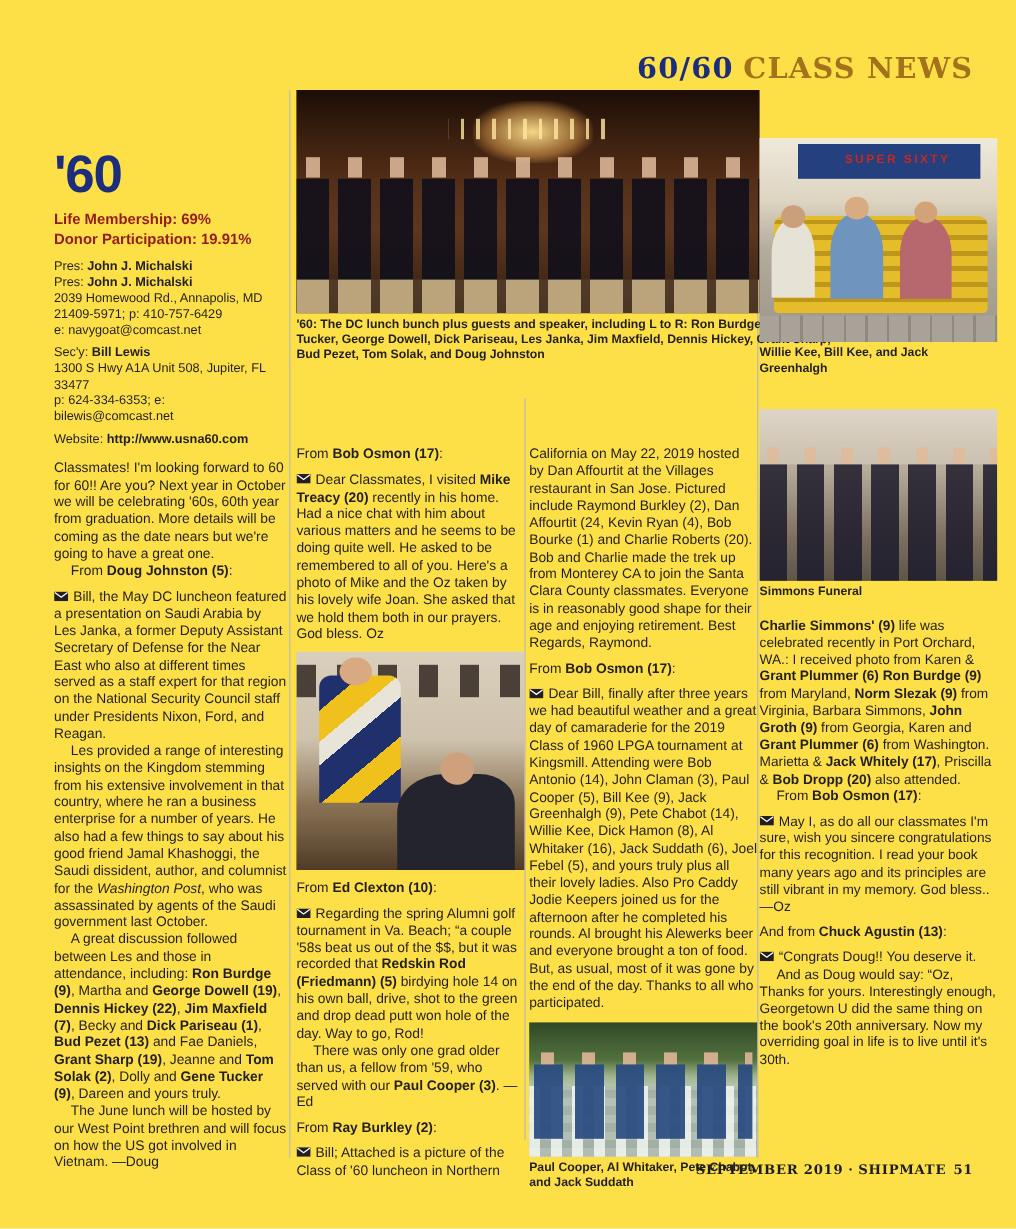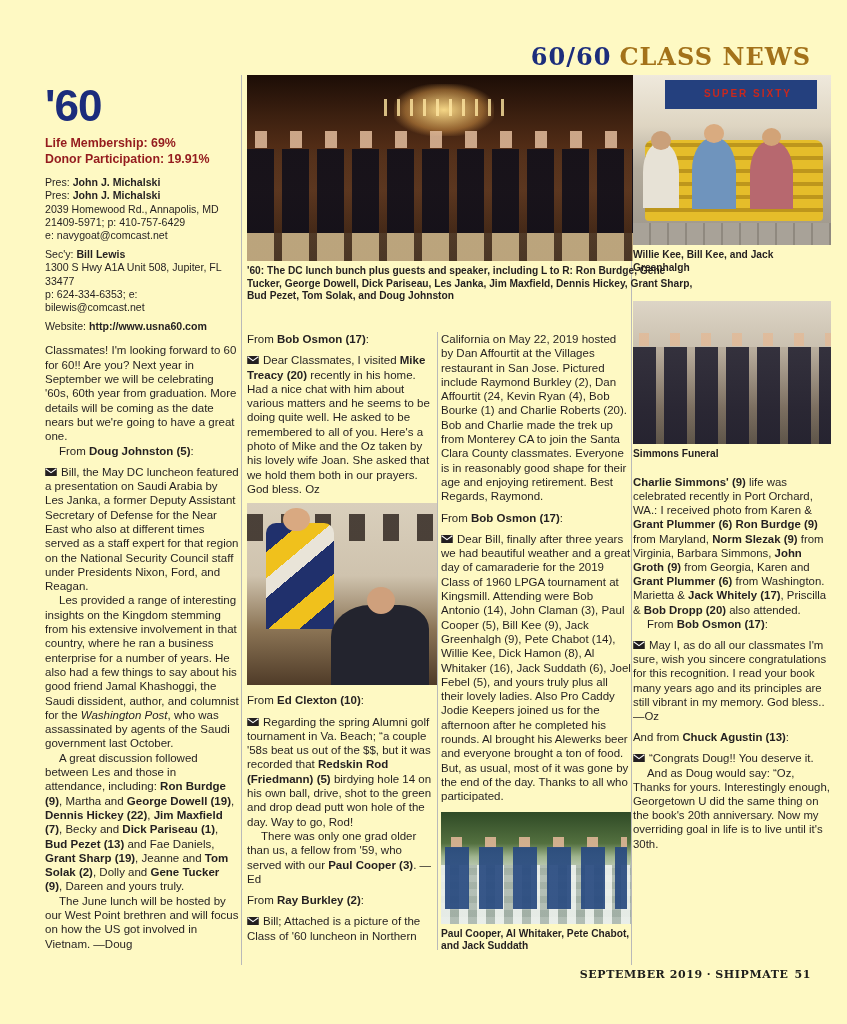--- a/index.html
+++ b/index.html
@@ -1,32 +1,32 @@
 <!DOCTYPE html>
 <html><head>
 <meta charset="utf-8">
 <style>
   html,body{margin:0;padding:0;background:#ffffff;}
-  .page{position:relative;width:847px;height:1024px;background:#fef9c3;
+  .page{position:relative;width:847px;height:1024px;background:#fde047;
         font-family:"Liberation Sans", sans-serif;color:#231f20;overflow:hidden;}
 
   
   .headline{position:absolute;top:42px;right:36px;font-family:"DejaVu Serif", serif;
             font-weight:bold;font-size:24px;letter-spacing:1px;white-space:nowrap;}
   .hl-num{color:#1c2d7c;}
   .hl-txt{color:#a3721a;margin-left:8px;}
 
   
   .rule{position:absolute;width:1px;background:#b9b9b9;}
   .rule1{left:241px;top:75px;height:890px;}
   .rule2{left:437px;top:332px;height:618px;}
   .rule3{left:631px;top:75px;height:890px;}
 
   
-  .col{position:absolute;font-size:11.5px;line-height:14.3px;}
+  .col{position:absolute;font-size:11.5px;line-height:14.3px;margin-top:40px;}
   .col1{left:45px;top:84px;width:194px;}
   .col2{left:247px;top:332px;width:191px;}
   .col3{left:441px;top:332px;width:190px;}
   .col4{left:633px;top:75px;width:198px;}
 
   .classyear{font-weight:bold;font-size:44px;line-height:44px;color:#1c2d7c;letter-spacing:-1px;margin-bottom:8px;}
   .stats{margin-bottom:9px;}
   .stat{font-weight:bold;font-size:12.4px;line-height:15.6px;color:#941b1e;}
   .contact{margin-bottom:10px;}
   .cline{margin:0;font-size:10.6px;line-height:13.2px;}
@@ -144,21 +144,21 @@
       <p class="cline"><span>Pres: </span><span class="b">John J. Michalski</span></p>
       <p class="cline"><span>Pres: </span><span class="b">John J. Michalski</span></p>
       <p class="cline"><span>2039 Homewood Rd., Annapolis, MD</span></p>
       <p class="cline"><span>21409-5971; p: 410-757-6429</span></p>
       <p class="cline"><span>e: navygoat@comcast.net</span></p>
       <p class="cline cgap"><span>Sec'y: </span><span class="b">Bill Lewis</span></p>
       <p class="cline"><span>1300 S Hwy A1A Unit 508, Jupiter, FL 33477</span></p>
       <p class="cline"><span>p: 624-334-6353; e: bilewis@comcast.net</span></p>
       <p class="cline cgap"><span>Website: </span><span class="b">http://www.usna60.com</span></p>
     </div>
-    <p class="p ni"><span>Classmates! I'm looking forward to 60 for 60!! Are you? Next year in September we will be celebrating '60s, 60th year from graduation. More details will be coming as the date nears but we're going to have a great one.</span></p>
+    <p class="p ni"><span>Classmates! I'm looking forward to 60 for 60!! Are you? Next year in October we will be celebrating '60s, 60th year from graduation. More details will be coming as the date nears but we're going to have a great one.</span></p>
     <p class="p"><span>From </span><span class="b">Doug Johnston (5)</span><span>:</span></p>
     <p class="p ni mt"><span class="env-icon"><svg viewBox="0 0 13 9" width="12" height="8">
             <rect x="0" y="0" width="13" height="9" fill="#231f20"></rect>
             <path d="M0.5 0.8 L6.5 5.2 L12.5 0.8" stroke="#ffffff" stroke-width="1.2" fill="none"></path>
           </svg></span><span class="rt"><span>Bill, the May DC luncheon featured a presentation on Saudi Arabia by Les Janka, a former Deputy Assistant Secretary of Defense for the Near East who also at different times served as a staff expert for that region on the National Security Council staff under Presidents Nixon, Ford, and Reagan.</span></span></p>
     <p class="p"><span>Les provided a range of interesting insights on the Kingdom stemming from his extensive involvement in that country, where he ran a business enterprise for a number of years. He also had a few things to say about his good friend Jamal Khashoggi, the Saudi dissident, author, and columnist for the </span><span class="i">Washington Post</span><span>, who was assassinated by agents of the Saudi government last October.</span></p>
     <p class="p"><span>A great discussion followed between Les and those in attendance, including: </span><span class="b">Ron Burdge (9)</span><span>, Martha and </span><span class="b">George Dowell (19)</span><span>, </span><span class="b">Dennis Hickey (22)</span><span>, </span><span class="b">Jim Maxfield (7)</span><span>, Becky and </span><span class="b">Dick Pariseau (1)</span><span>, </span><span class="b">Bud Pezet (13)</span><span> and Fae Daniels, </span><span class="b">Grant Sharp (19)</span><span>, Jeanne and </span><span class="b">Tom Solak (2)</span><span>, Dolly and </span><span class="b">Gene Tucker (9)</span><span>, Dareen and yours truly.</span></p>
     <p class="p"><span>The June lunch will be hosted by our West Point brethren and will focus on how the US got involved in Vietnam. —Doug</span></p>
   </div>
 

